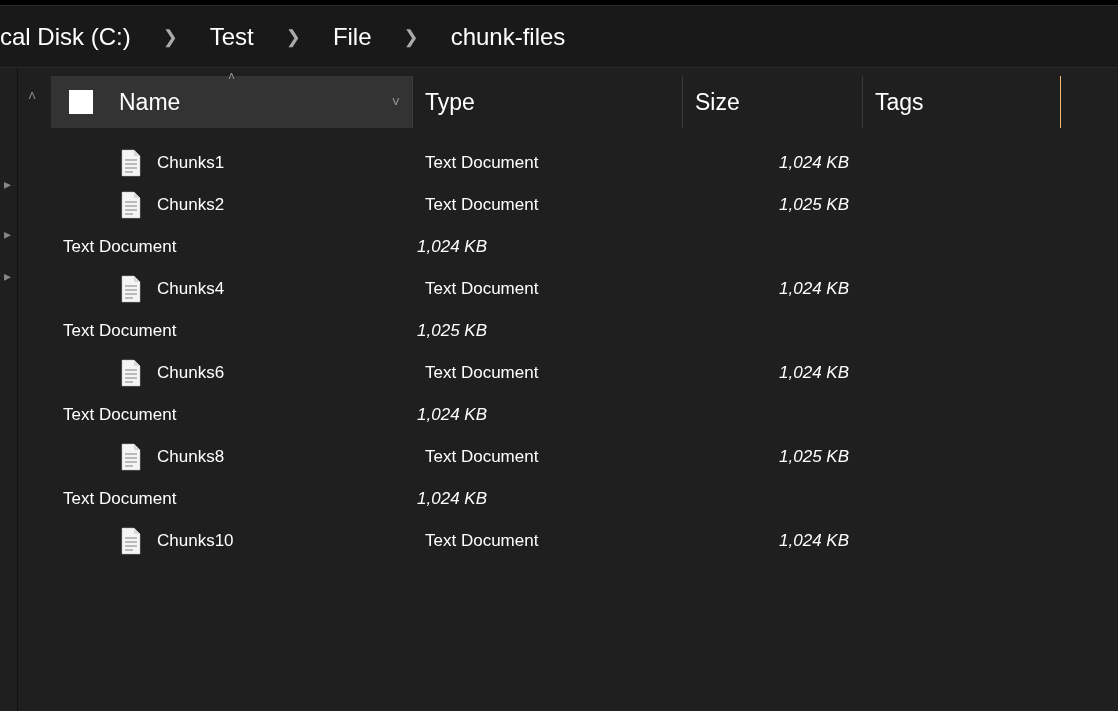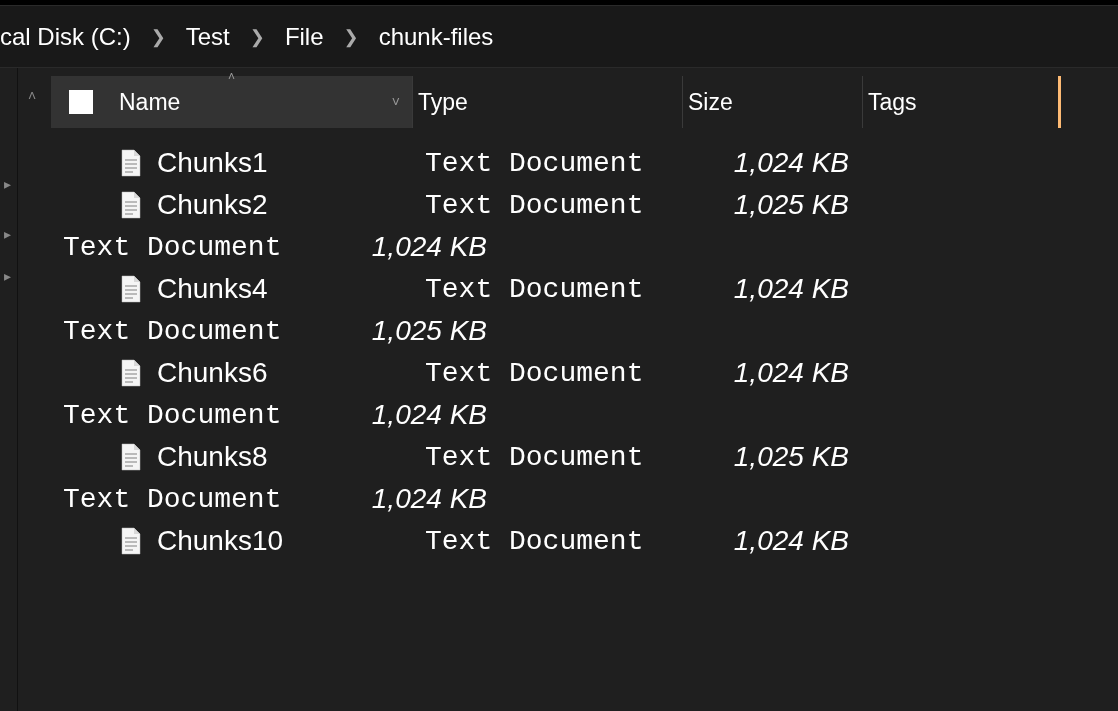--- a/index.html
+++ b/index.html
@@ -20,21 +20,21 @@
       display: flex;
       align-items: center;
       height: 62px;
       padding-left: 0;
       font-size: 24px;
       background: #191919;
       border-bottom: 1px solid #2a2a2a;
     }
     .breadcrumb-item {
       color: #fff;
-      padding: 0 8px;
+      padding: 0 20px;
       cursor: pointer;
     }
     .breadcrumb-item.first {
       padding-left: 0;
     }
     .breadcrumb-sep {
       color: #aaa;
       font-size: 18px;
       padding: 0 12px;
       user-select: none;
@@ -77,25 +77,25 @@
       display: flex;
       height: 52px;
       align-items: stretch;
       font-size: 23px;
       color: #fff;
       margin-top: 8px;
     }
     .col-header {
       display: flex;
       align-items: center;
-      padding-left: 5px;
+      padding-left: 12px;
       border-right: 1px solid #3a3a3a;
       position: relative;
     }
-    .col-header.last { border-right: 3px solid #fdba74; }
+    .col-header.last { border-right: 1px solid #fdba74; }
     .col-name {
       flex: 0 0 362px;
       background: #333333;
       padding-left: 18px;
     }
     .col-name .checkbox {
       width: 24px;
       height: 24px;
       background: #fff;
       margin-right: 26px;
@@ -119,40 +119,39 @@
     .col-size { flex: 0 0 180px; }
     .col-tags { flex: 0 0 198px; }
     .file-list {
       flex: 1;
       padding-top: 14px;
     }
     .file-row {
       display: flex;
       align-items: center;
       height: 42px;
-      font-size: 28px;
+      font-size: 17px;
       color: #fff;
     }
     .file-name-cell {
       flex: 0 0 362px;
       display: flex;
       align-items: center;
       padding-left: 68px;
     }
     .file-icon {
       width: 24px;
       height: 28px;
       margin-right: 14px;
       flex-shrink: 0;
     }
     .file-icon svg { display: block; }
     .file-type-cell {
       flex: 0 0 270px;
       padding-left: 12px;
-      font-family: Liberation Mono, monospace;
     }
     .file-size-cell {
       flex: 0 0 180px;
       text-align: right;
       padding-right: 14px;
       font-style: italic;
     }
     .file-tags-cell {
       flex: 0 0 198px;
       padding-left: 12px;

